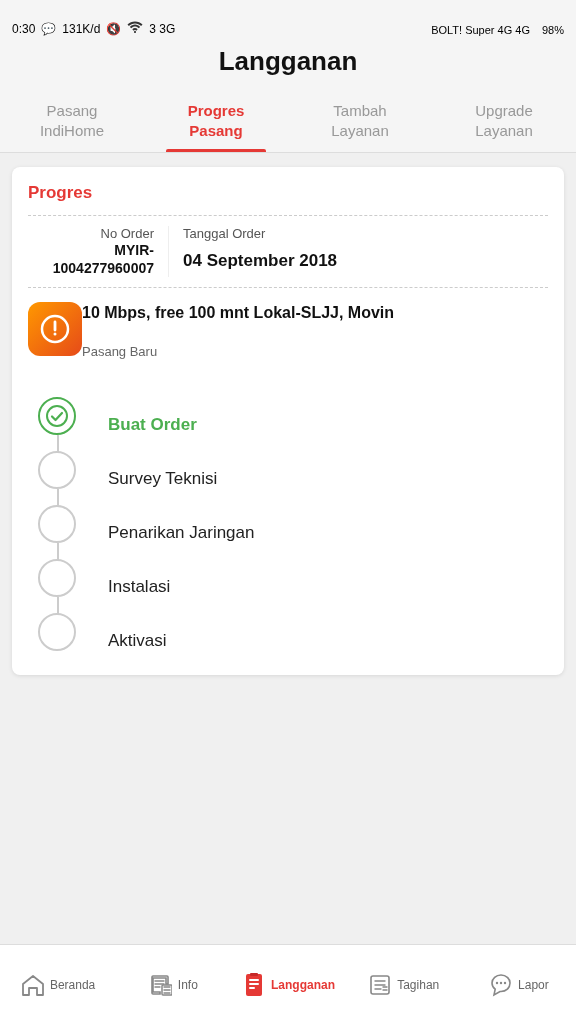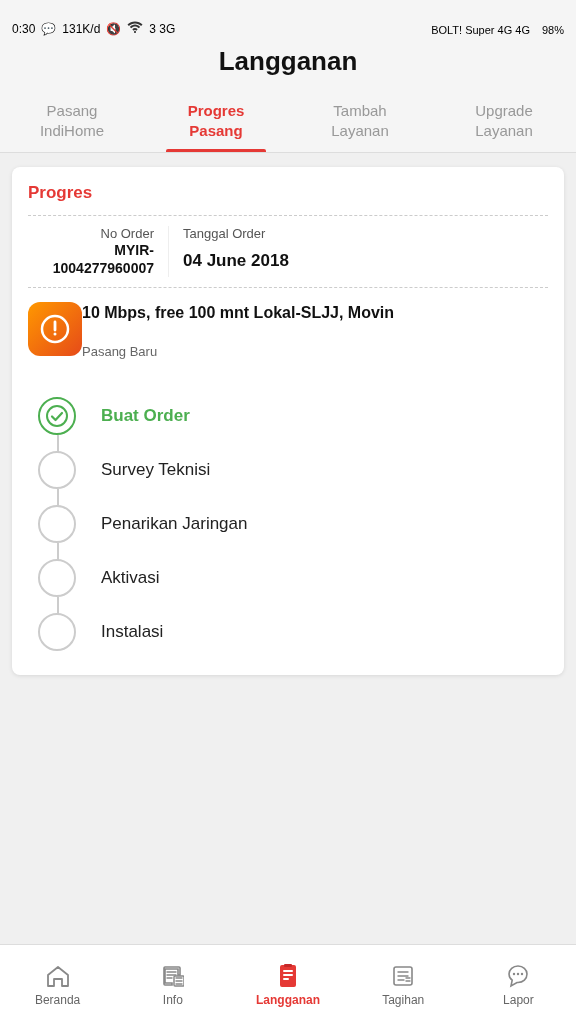--- a/index.html
+++ b/index.html
@@ -162,22 +162,22 @@
       color: #666;
       margin-top: 19px;
     }
 
     
     .progress-steps {
       padding-left: 10px;
     }
     .step {
       display: flex;
-      align-items: center;
-      gap: 25px;
+      align-items: flex-end;
+      gap: 32px;
       position: relative;
       padding: 8px 0;
     }
     .step:not(:last-child)::after {
       content: '';
       position: absolute;
       left: 19px;
       top: 46px;
       width: 2px;
       height: calc(100% - 6px);
@@ -210,21 +210,21 @@
     
     .bottom-nav {
       background: #fff;
       border-top: 1px solid #ddd;
       display: flex;
       height: 80px;
     }
     .nav-item {
       flex: 1;
       display: flex;
-      flex-direction: column;
+      flex-direction: row;
       align-items: center;
       justify-content: center;
       gap: 4px;
       cursor: pointer;
     }
     .nav-item .nav-label {
       font-size: 12px;
       color: #666;
     }
     .nav-item.active .nav-label {
@@ -290,21 +290,21 @@
   <div class="card">
     <div class="card-title">Progres</div>
 
     <div class="order-info-row">
       <div class="order-no-col">
         <div style="font-size:13px;color:#555;">No Order</div>
         <div class="order-id">MYIR-<br>1004277960007</div>
       </div>
       <div class="order-date-col">
         <div class="date-label">Tanggal Order</div>
-        <div class="date-value">04 June 2018</div>
+        <div class="date-value">04 September 2018</div>
       </div>
     </div>
 
     <div class="service-row">
       <div class="service-icon">
         <svg viewBox="0 0 32 32" fill="none" xmlns="http://www.w3.org/2000/svg">
           <circle cx="16" cy="16" r="13" stroke="white" stroke-width="2.5"></circle>
           <line x1="16" y1="9" x2="16" y2="17" stroke="white" stroke-width="2.8" stroke-linecap="round"></line>
           <circle cx="16" cy="21" r="1.5" fill="white"></circle>
         </svg>
@@ -332,26 +332,26 @@
         <span class="step-label">Survey Teknisi</span>
       </div>
 
       <div class="step">
         <div class="step-circle"></div>
         <span class="step-label">Penarikan Jaringan</span>
       </div>
 
       <div class="step">
         <div class="step-circle"></div>
-        <span class="step-label">Aktivasi</span>
+        <span class="step-label">Instalasi</span>
       </div>
 
       <div class="step">
         <div class="step-circle"></div>
-        <span class="step-label">Instalasi</span>
+        <span class="step-label">Aktivasi</span>
       </div>
 
     </div>
   </div>
 </div>
 
 <div class="bottom-nav">
 
   <div class="nav-item">
     <div class="nav-icon">

